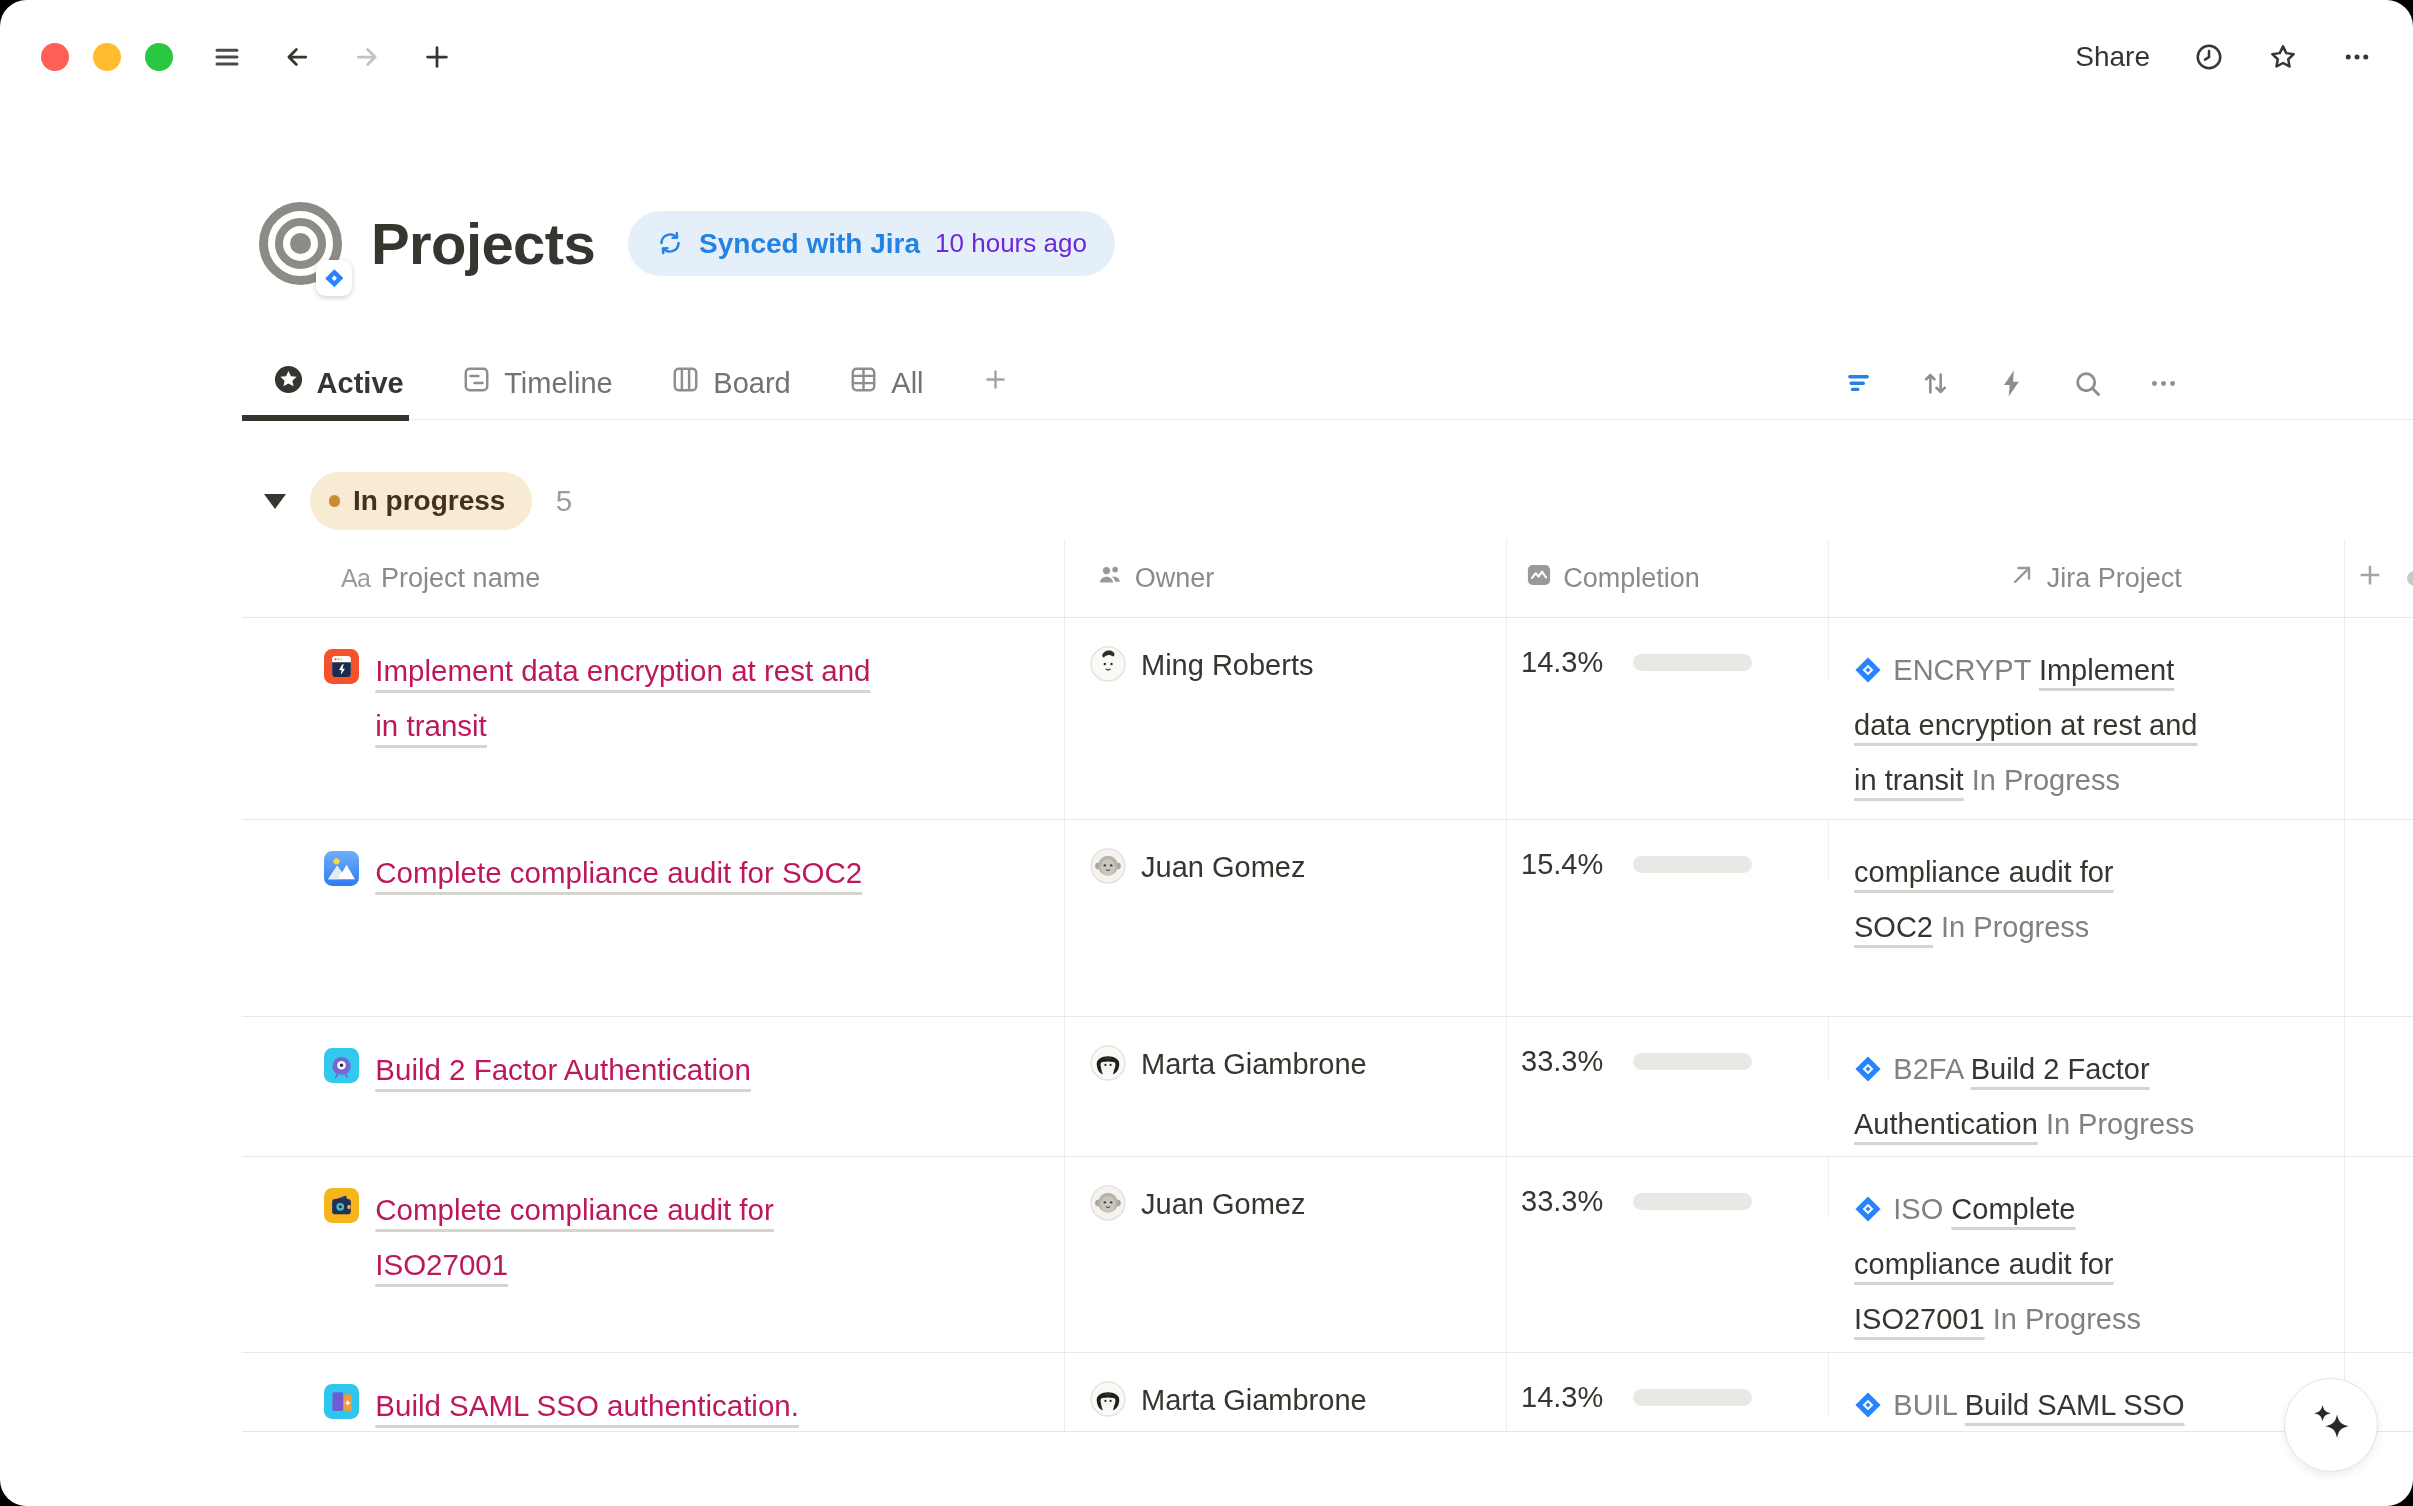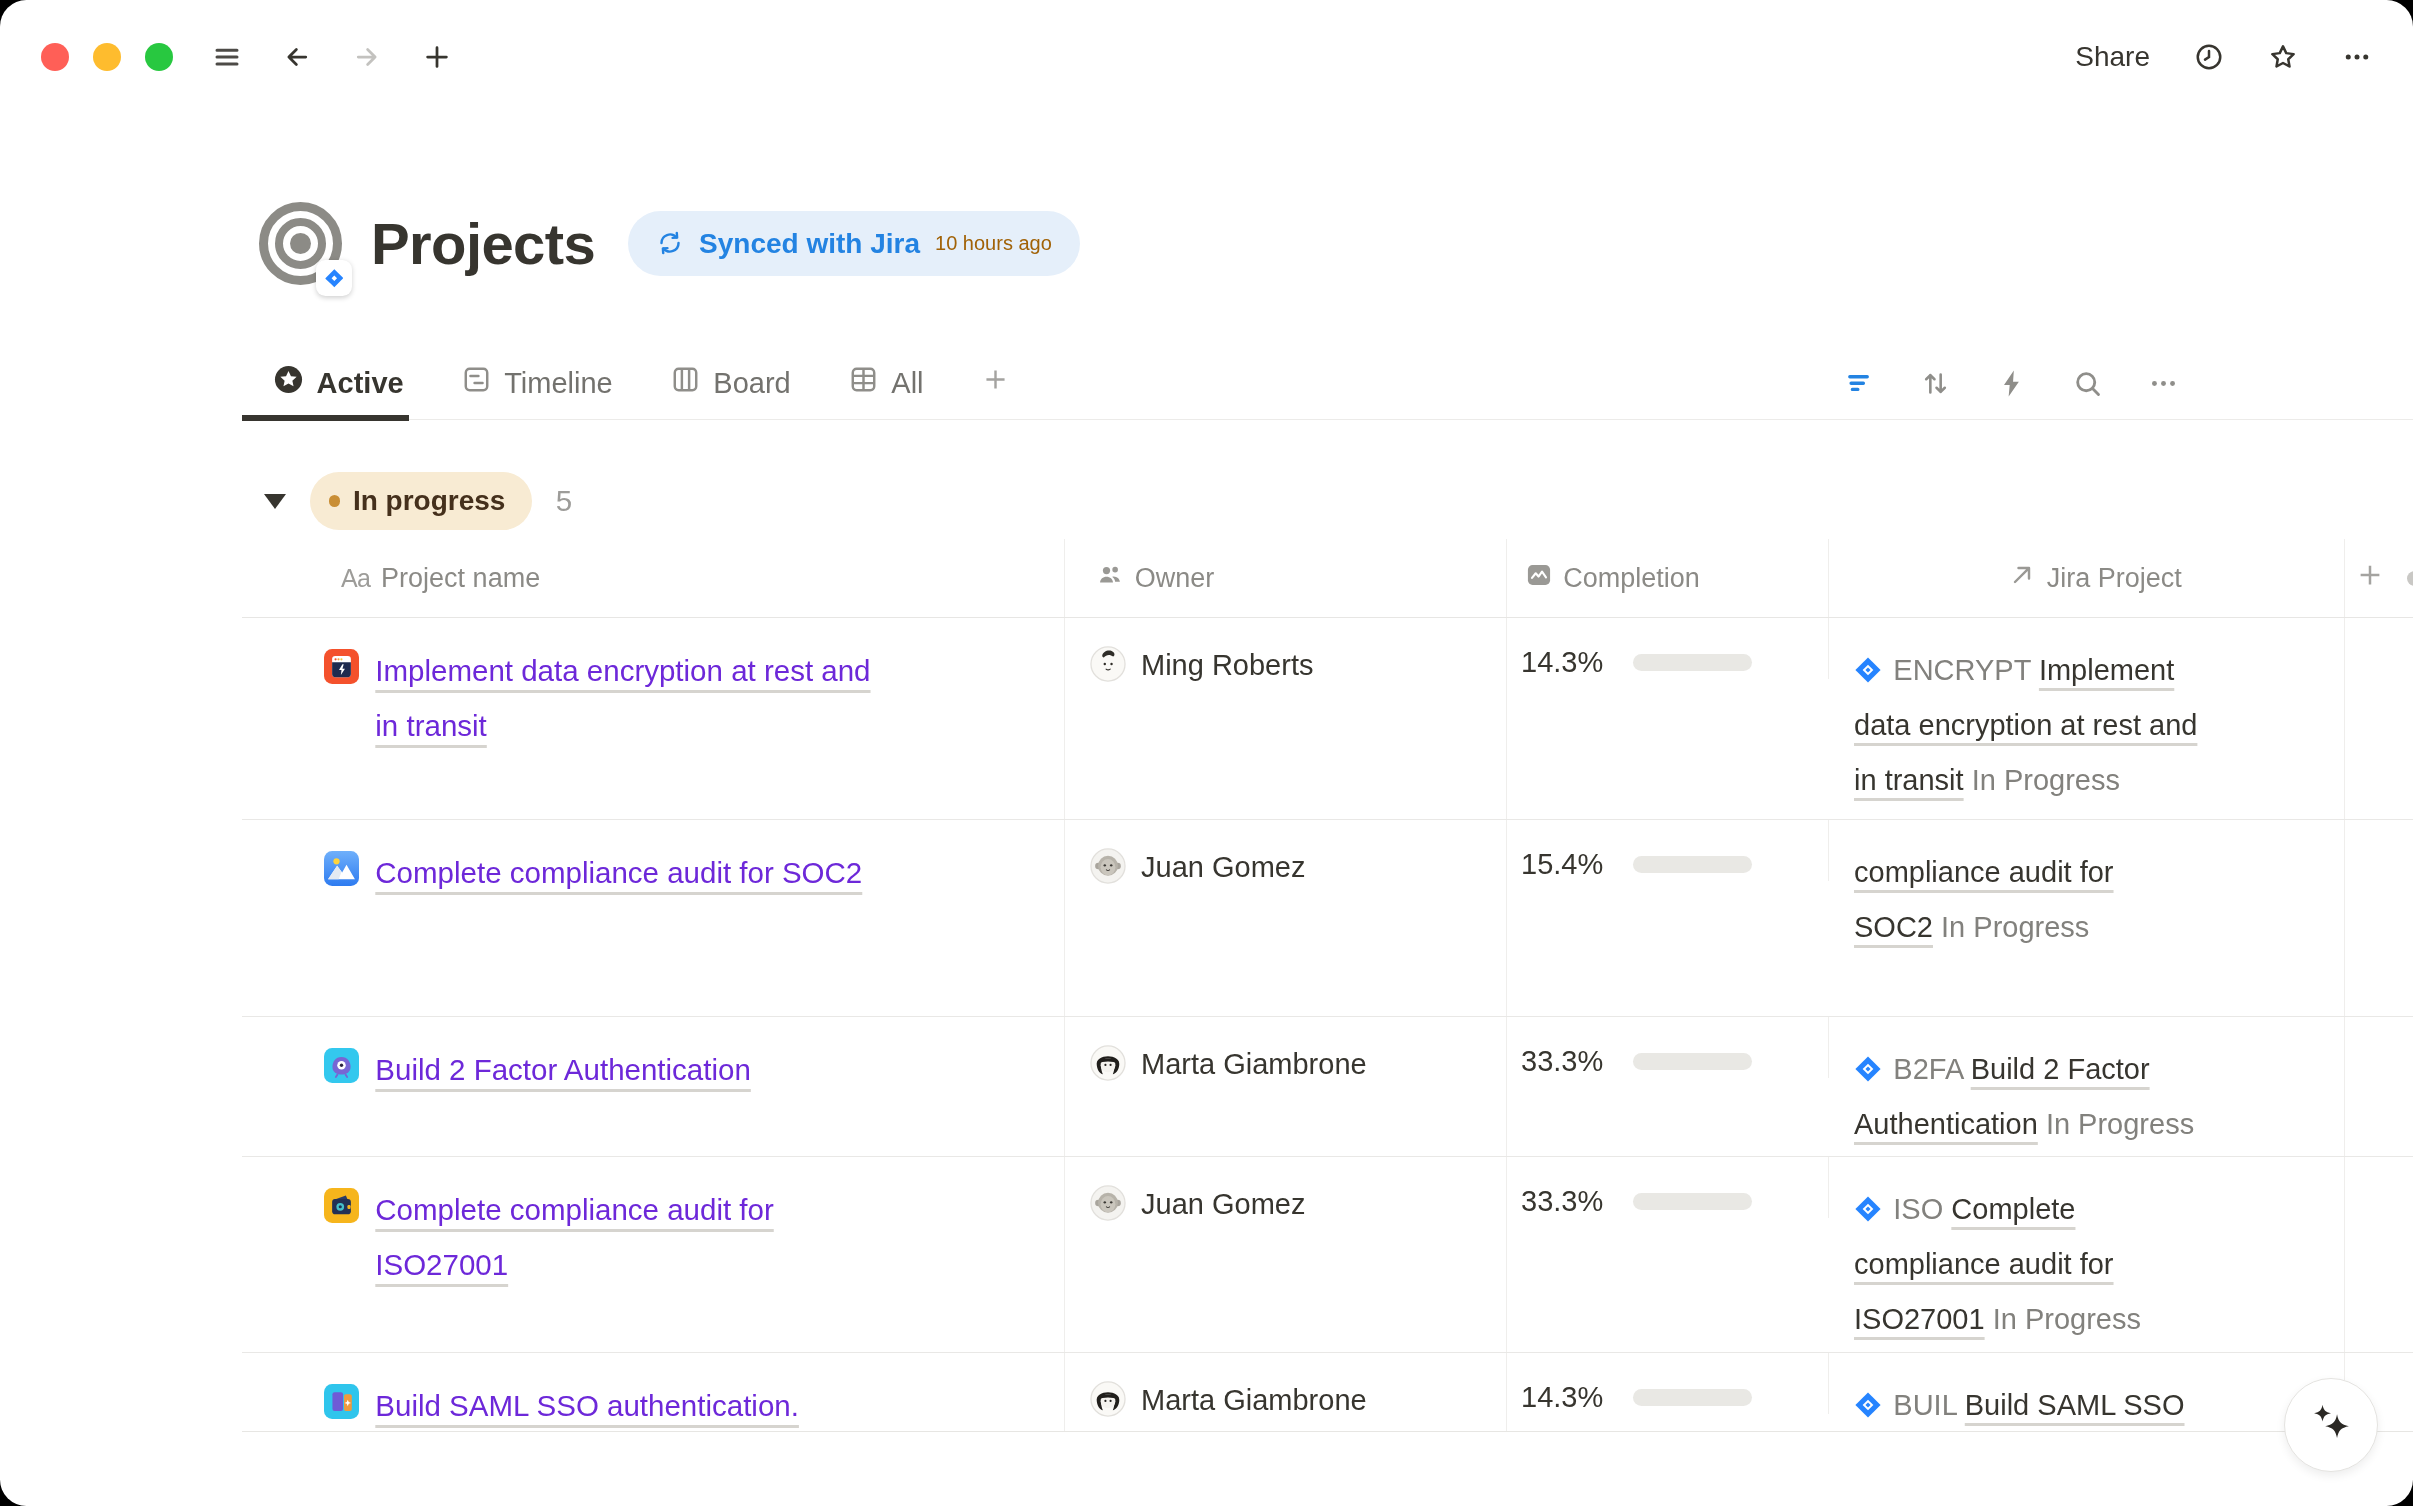--- a/index.html
+++ b/index.html
@@ -22,21 +22,21 @@
   .t-ring1 { position:absolute; inset:0; border:9.4px solid #8C8B86; border-radius:50%; }
   .t-ring2 { position:absolute; inset:15.7px; border:8.2px solid #8C8B86; border-radius:50%; }
   .t-dot   { position:absolute; left:50%; top:50%; width:21.4px; height:21.4px; margin:-10.7px 0 0 -10.7px; background:#8C8B86; border-radius:50%; }
   .t-badge { position:absolute; right:-10px; bottom:-11.3px; width:36px; height:36px; background:#fff; border-radius:9.4px;
              box-shadow:0 1.3px 5px rgba(0,0,0,.18); display:flex; align-items:center; justify-content:center; }
   .t-badge svg { width:22.6px; height:22.6px; }
   .page-title { font-size:58px; font-weight:700; letter-spacing:-0.6px; margin-left:29px; }
   .sync-pill { margin-left:33px; height:65px; background:#E5EFFA; border-radius:33px; display:flex; align-items:center; gap:15px; padding:12px 28px; }
   .sync-pill svg { width:28px; height:28px; }
   .sync-label { color:#2383E2; font-weight:700; font-size:28px; }
-  .sync-time { color:#a16207; font-size:20px; }
+  .sync-time { color:#6d28d9; font-size:26px; }
 
   
   .tabs { position:absolute; left:242px; right:0; top:347px; height:73px; border-bottom:1.9px solid #ECEBE9; display:flex; align-items:center; }
   .tab { position:relative; display:flex; align-items:center; gap:12.6px; margin-right:57px; font-size:29px; color:#73726E; height:100%; cursor:default; }
   .tab svg { width:31px; height:31px; }
   .tab.first { margin-left:31px; }
   .tab.active { color:#37352F; font-weight:700; }
   .tab.active::after { content:""; position:absolute; left:-31px; right:-5px; bottom:-1.9px; height:5.7px; background:#37352F; }
   .tab-add svg { width:29px; height:29px; }
   .tab-actions { position:absolute; right:234px; top:0; height:100%; display:flex; align-items:center; gap:45px; }
@@ -66,21 +66,21 @@
 
   .row { display:flex; border-bottom:1.9px solid #E9E8E6; }
   .cell { border-right:1.3px solid #EFEEEC; height:100%; }
   .c1 { width:823px; padding:25px 38px 0 82px; display:flex; align-items:flex-start; }
   .c2 { width:442px;  padding:28px 0 0 25px; display:flex; align-items:flex-start; gap:15px; }
   .c3 { width:322px;  padding:28px 0 0 14px; display:flex; align-items:center; gap:8.8px; height:auto; align-self:flex-start; }
   .c4 { width:516px;  padding:25px 22.6px 0 25px; }
   .c5 { flex:1; border-right:none; }
   .proj-icon { width:35px; height:35px; flex:none; margin-top:6.3px; }
   .proj-icon svg { width:35px; height:35px; display:block; }
-  .proj-name { margin-left:16.3px; font-size:29.5px; line-height:55px; white-space:pre-line; color:#6d28d9;
+  .proj-name { margin-left:16.3px; font-size:29.5px; line-height:55px; white-space:pre-line; color:#be185d;
                text-decoration:underline; text-decoration-color:#D6D4CF; text-decoration-thickness:2.5px; text-underline-offset:8.8px; }
   .avatar { width:36px; height:36px; flex:none; }
   .avatar svg { width:36px; height:36px; display:block; }
   .owner-name { font-size:29px; line-height:39px; }
   .pct { font-size:29px; min-width:103px; }
   .bar { width:119px; height:17px; background:#E9E8E4; border-radius:8.8px; overflow:hidden; }
   .bar-fill { height:100%; background:#5F9B70; border-radius:8.8px; }
   .jline { font-size:29px; line-height:55px; white-space:nowrap; }
   .jline .jd { display:inline-block; width:28px; height:28px; vertical-align:-4.4px; margin-right:11.3px; }
   .jd svg { width:28px; height:28px; display:block; }

